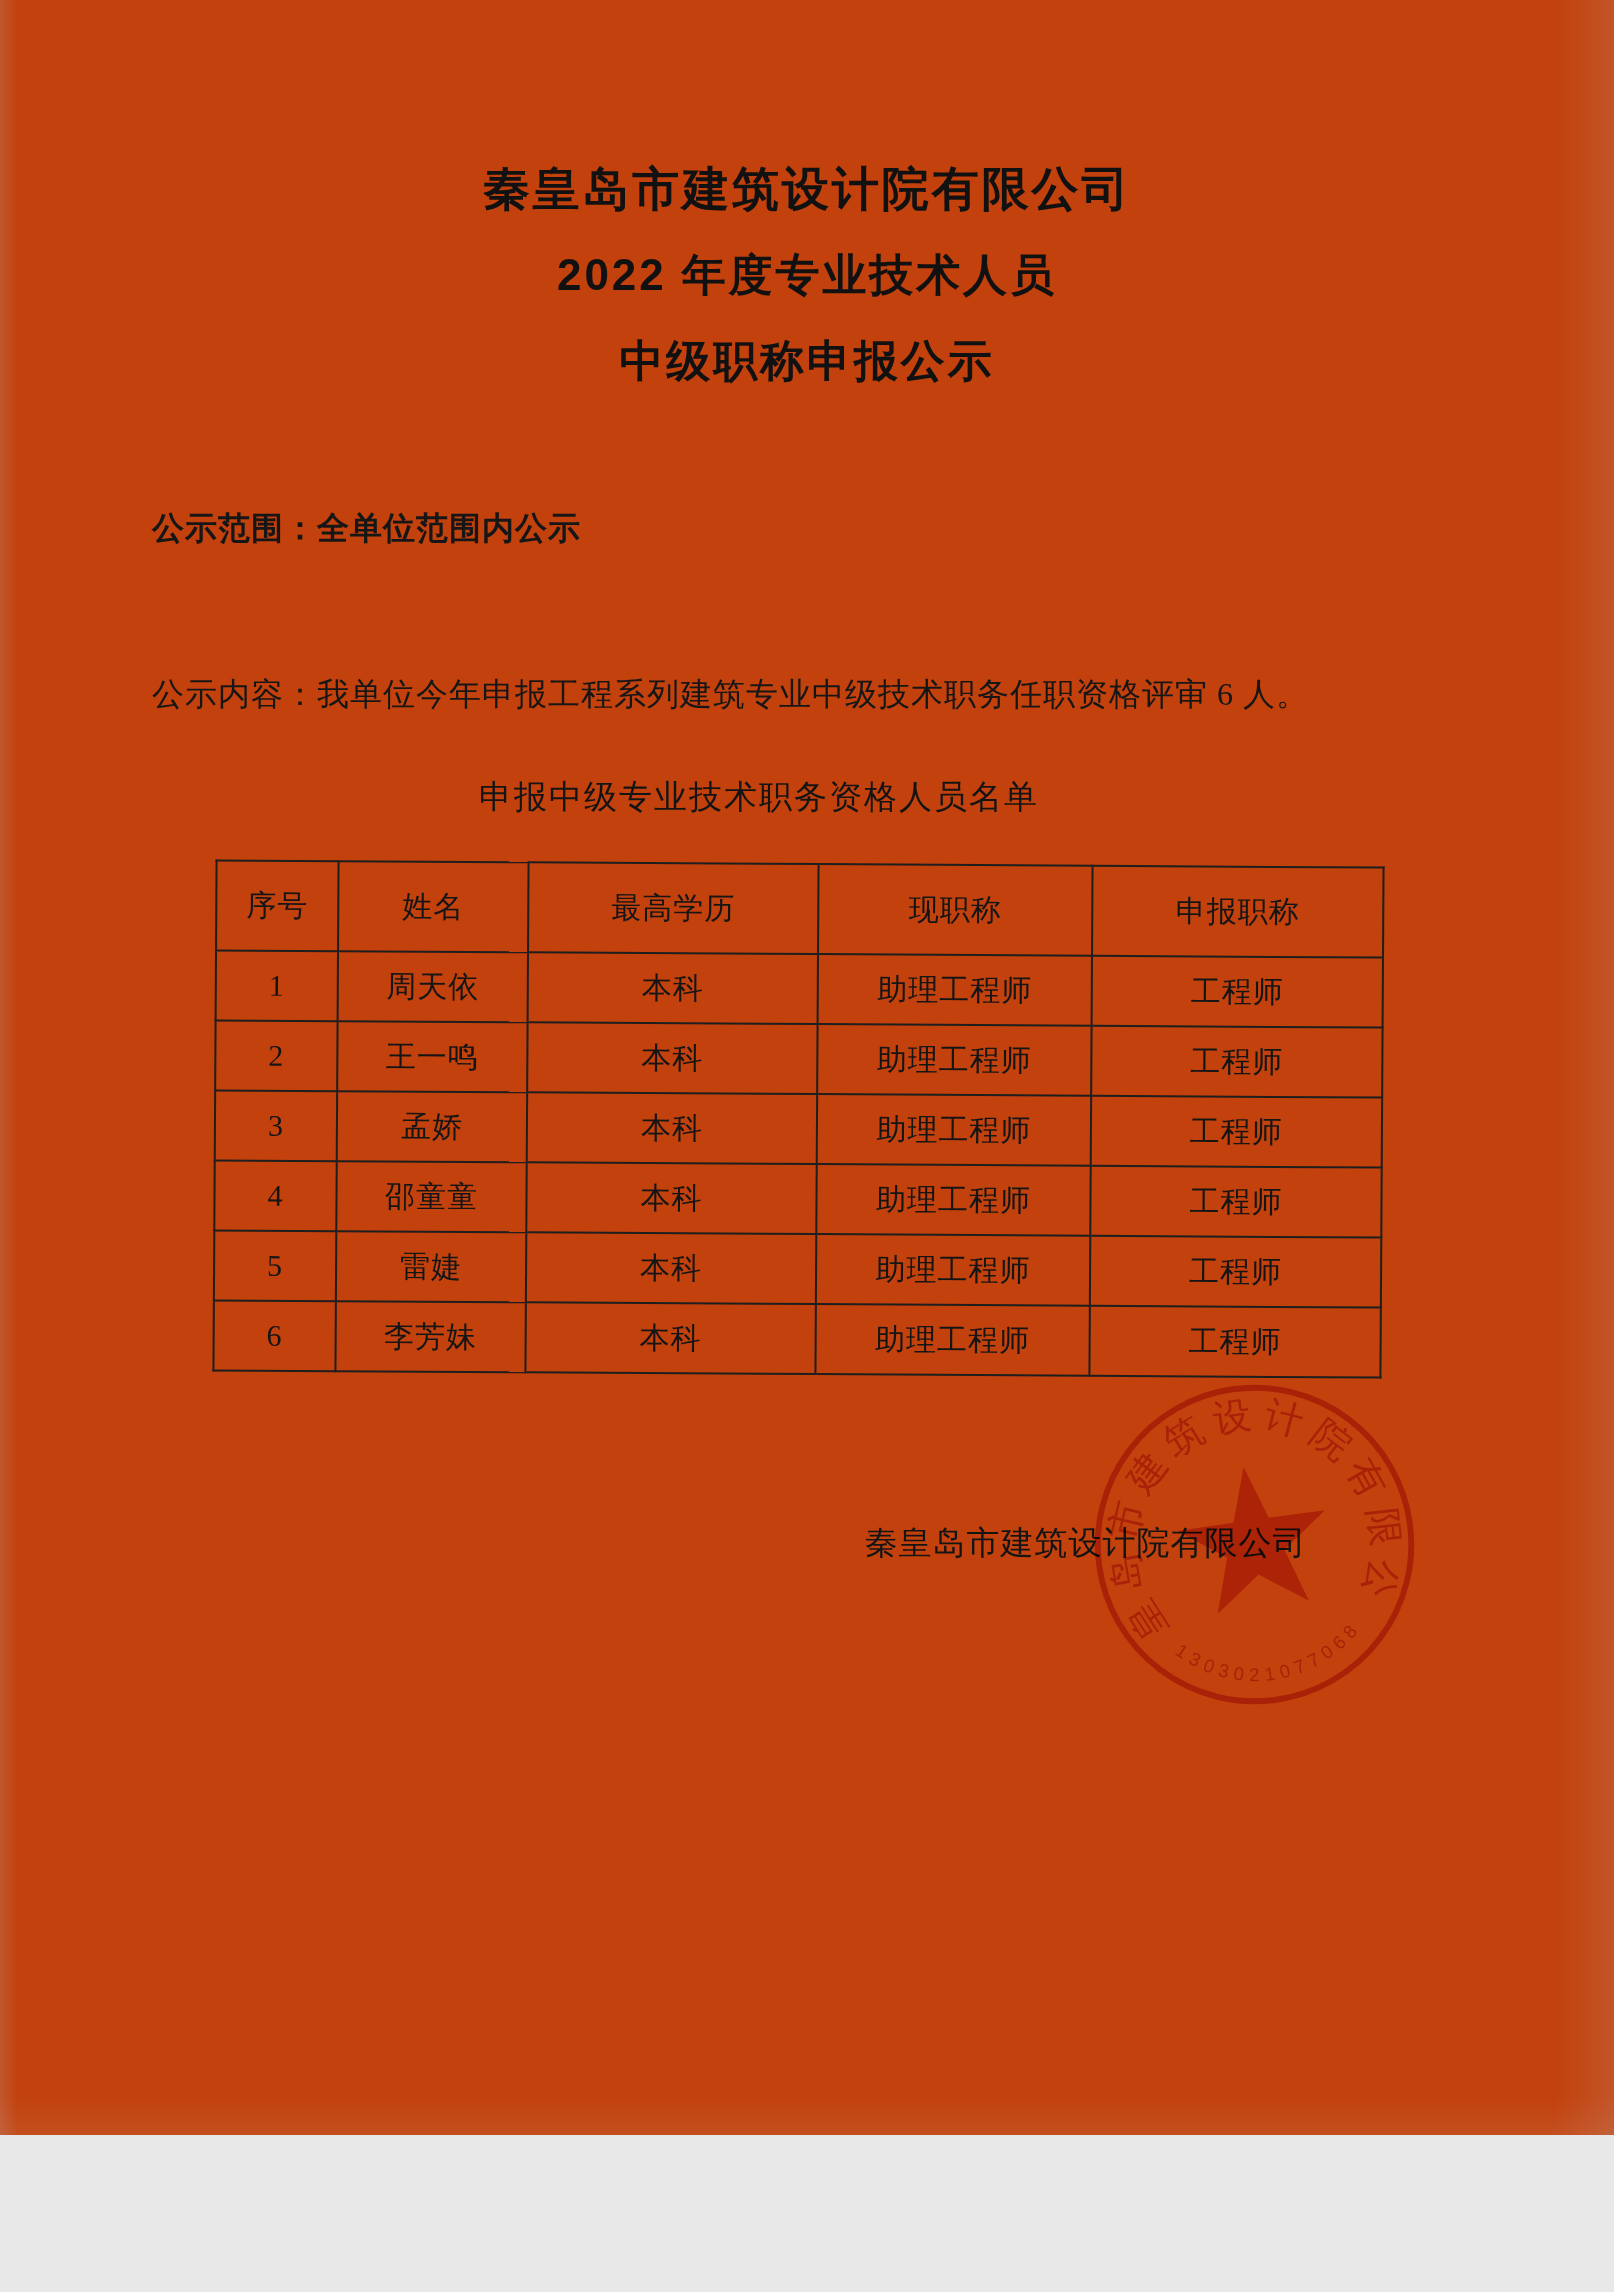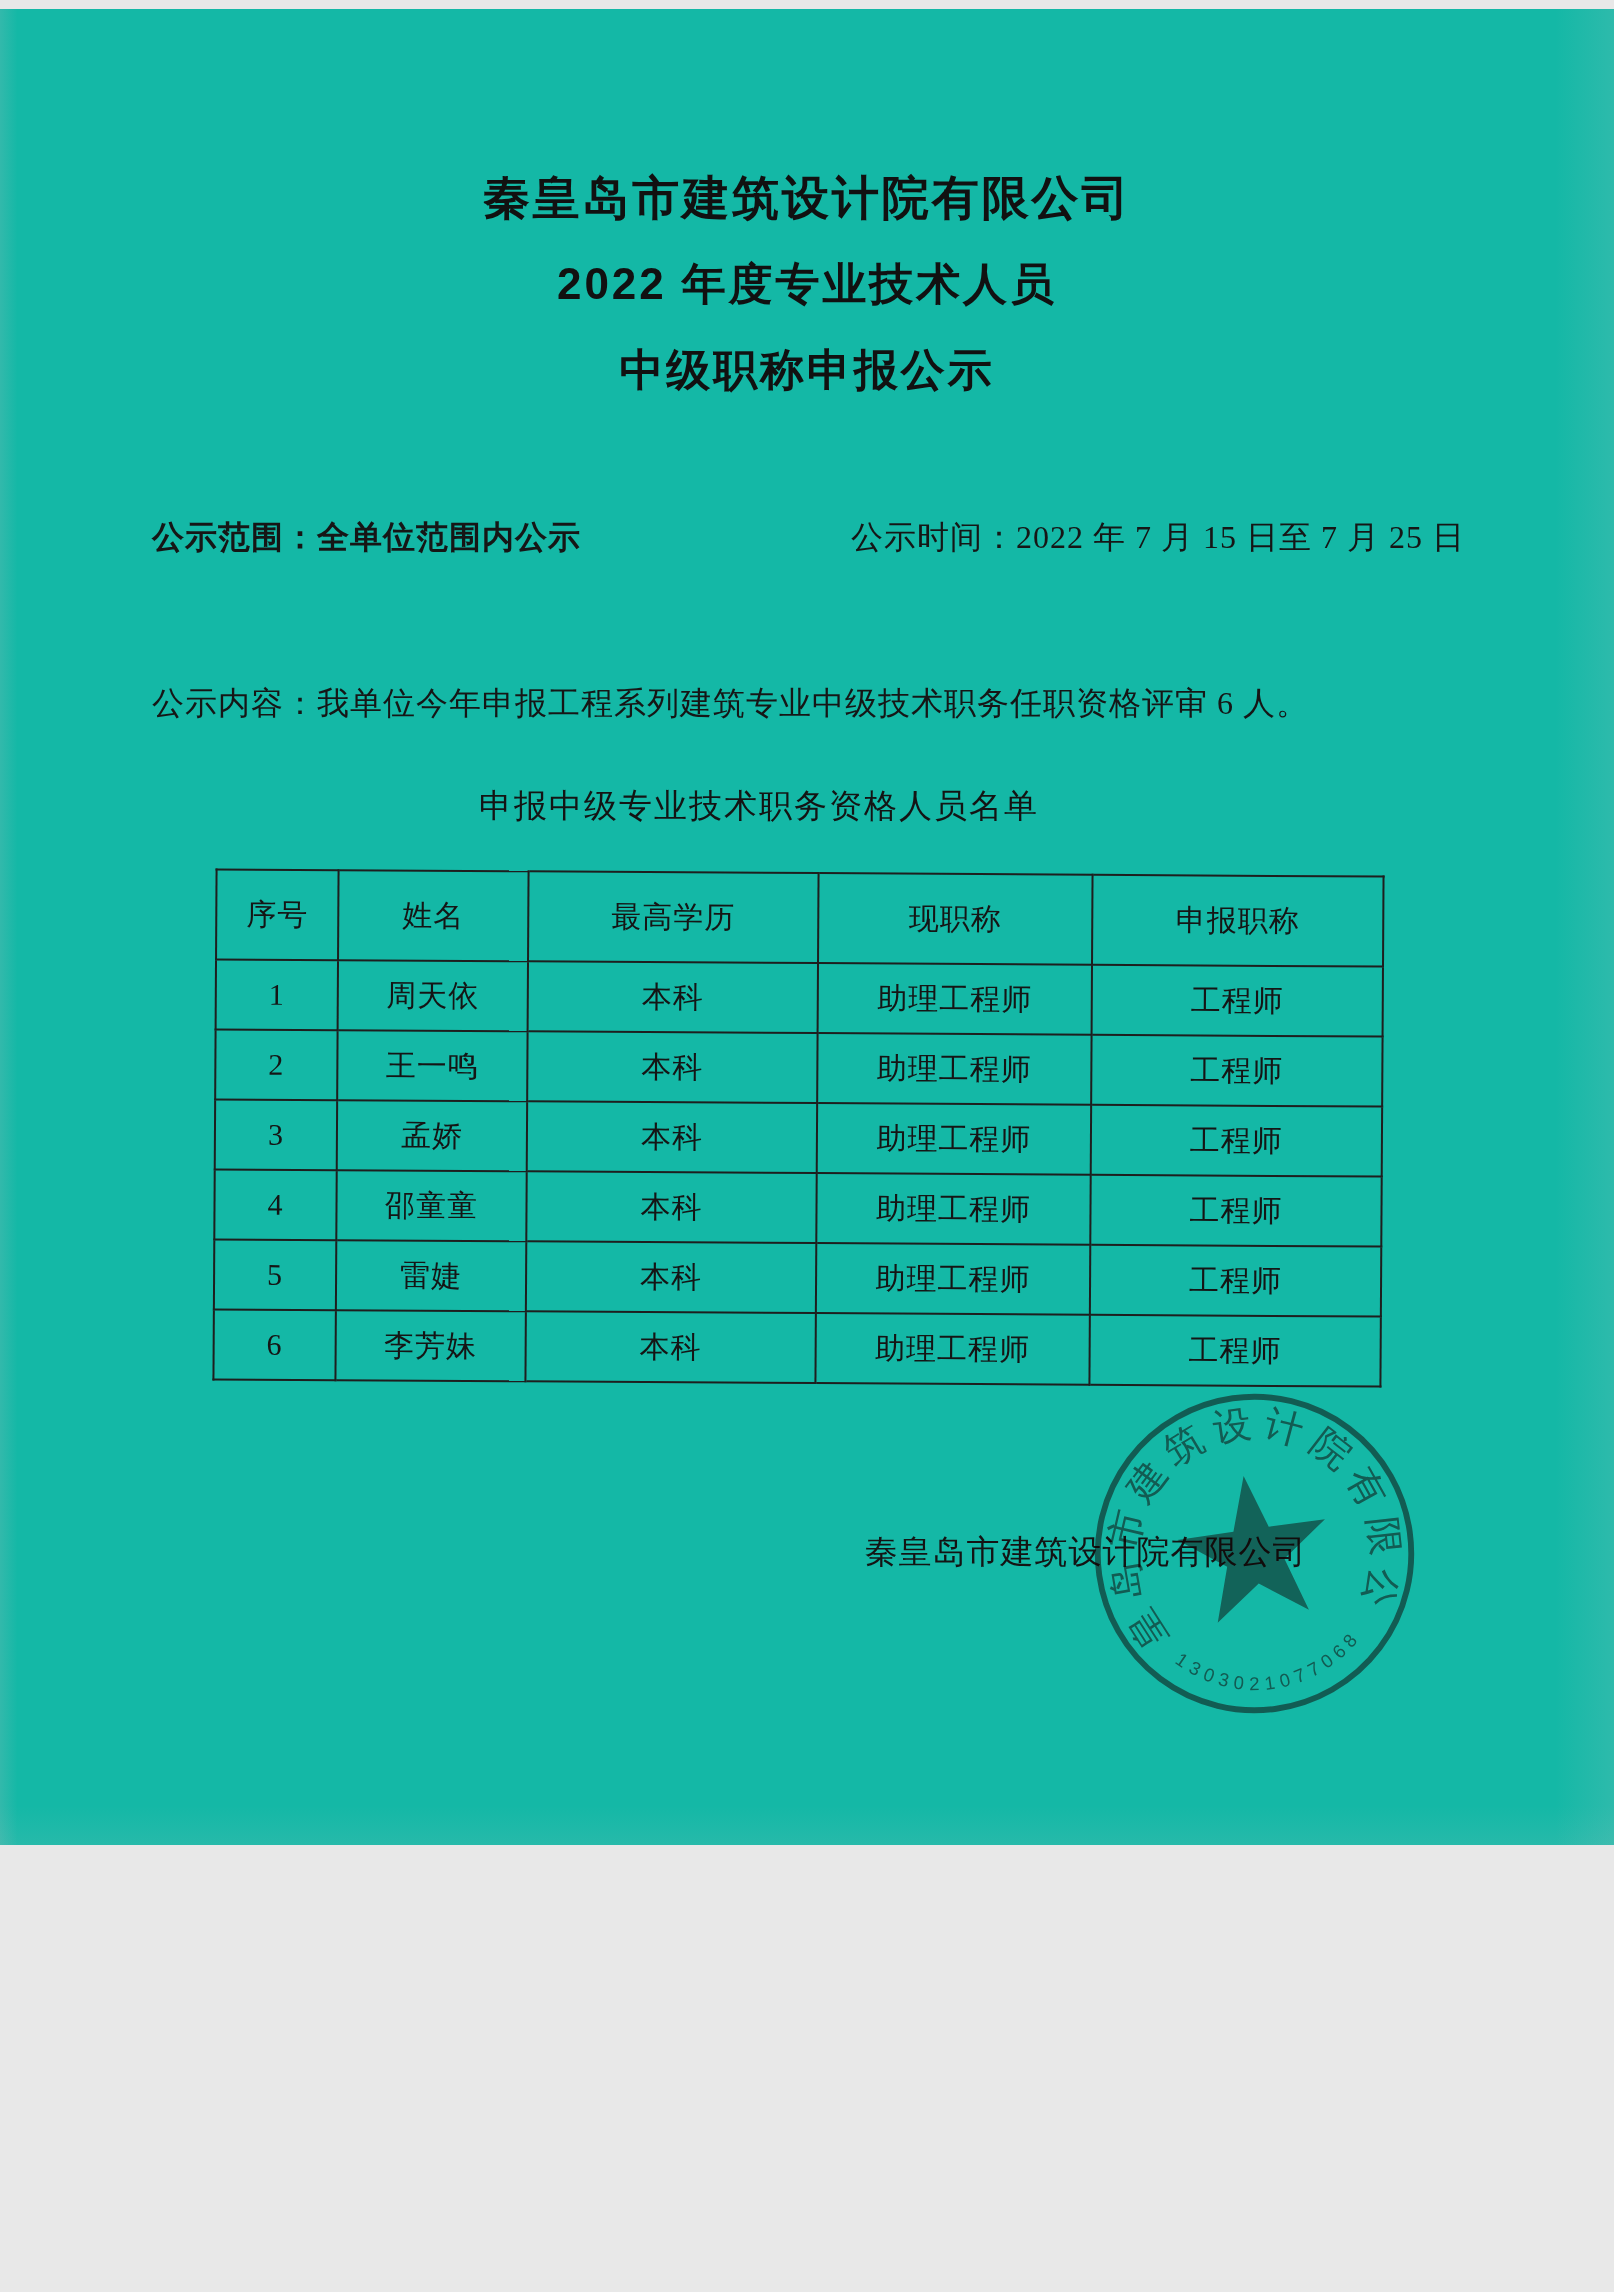--- a/index.html
+++ b/index.html
@@ -1,20 +1,20 @@
 <!DOCTYPE html>
 <html><head>
 <meta charset="utf-8">
 <style>
   html,body{margin:0;padding:0;background:#e8e8e8;}
   #page{
     position:relative;
-    width:1614px;height:1836px;
-    margin:9px auto;
-    background:#14b8a6;
+    width:1614px;height:2135px;
+    margin:0 auto;
+    background:#c2410c;
     overflow:hidden;
     font-family:"Liberation Serif", serif;
     color:#1b1b1b;
   }
   
   #page::before{
     content:"";position:absolute;inset:0;pointer-events:none;
     background:
       linear-gradient(to right, rgba(190,190,195,0.18), rgba(0,0,0,0) 17.6px),
       linear-gradient(to left, rgba(200,200,205,0.14), rgba(0,0,0,0) 59px),
@@ -94,21 +94,20 @@
 </head>
 <body>
 
 <div id="page">
 
   <div class="title" id="title1">秦皇岛市建筑设计院有限公司</div>
   <div class="title" id="title2">2022 年度专业技术人员</div>
   <div class="title" id="title3">中级职称申报公示</div>
 
   <div class="infoline" id="info-scope">公示范围：全单位范围内公示</div>
-  <div class="infoline" id="info-time">公示时间：2022 年 7 月 15 日至 7 月 25 日</div>
   <div class="infoline" id="info-content">公示内容：我单位今年申报工程系列建筑专业中级技术职务任职资格评审 6 人。</div>
 
   <div id="table-caption">申报中级专业技术职务资格人员名单</div>
 
   <table id="applicants-table">
     <thead>
       <tr>
         <th class="c0">序号</th>
         <th class="c1">姓名</th>
         <th class="c2">最高学历</th>

